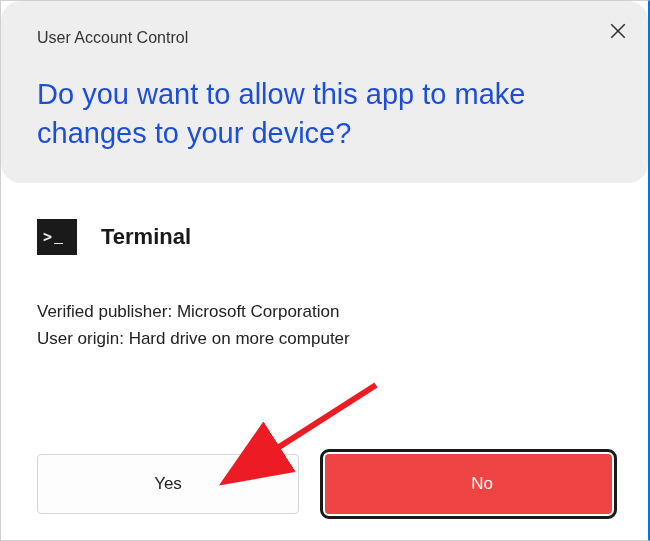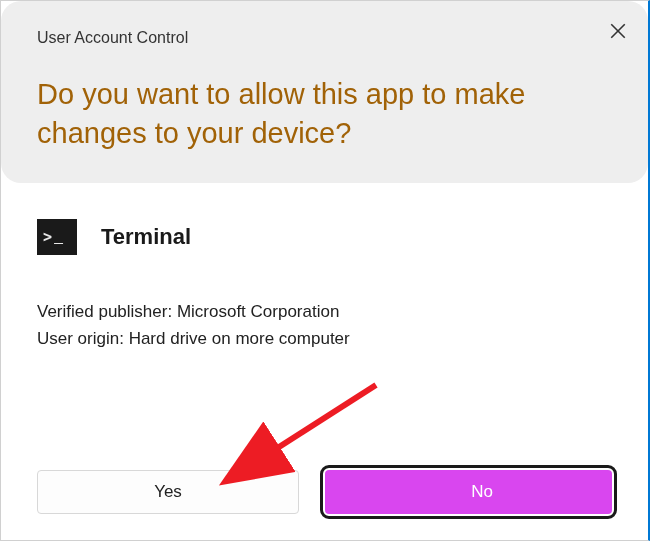--- a/index.html
+++ b/index.html
@@ -40,21 +40,21 @@
       height: 18px;
     }
     .title-small {
       font-size: 16px;
       color: #333;
       margin-bottom: 28px;
       font-weight: 400;
     }
     .title-large {
       font-size: 29px;
-      color: #a16207;
+      color: #1d4ed8;
       font-weight: 400;
       line-height: 1.35;
     }
     .content-section {
       padding: 36px 36px 20px 36px;
       background: #ffffff;
     }
     .app-row {
       display: flex;
       align-items: center;
@@ -98,36 +98,36 @@
     .button-row {
       position: absolute;
       bottom: 26px;
       left: 36px;
       right: 36px;
       display: flex;
       gap: 26px;
     }
     .btn {
       flex: 1;
-      height: 44px;
+      height: 60px;
       font-size: 17px;
       font-family: inherit;
       cursor: pointer;
       border-radius: 4px;
       display: flex;
       align-items: center;
       justify-content: center;
     }
     .btn-yes {
       background: #fdfdfd;
       border: 1px solid #d8d8d8;
       color: #222;
     }
     .btn-no {
-      background: #d946ef;
+      background: #ef4444;
       color: #ffffff;
       border: none;
       outline: 3px solid #1a1a1a;
       outline-offset: 2px;
       padding-left: 27px;
     }
     .arrow-overlay {
       position: absolute;
       top: 376px;
       left: 210px;

